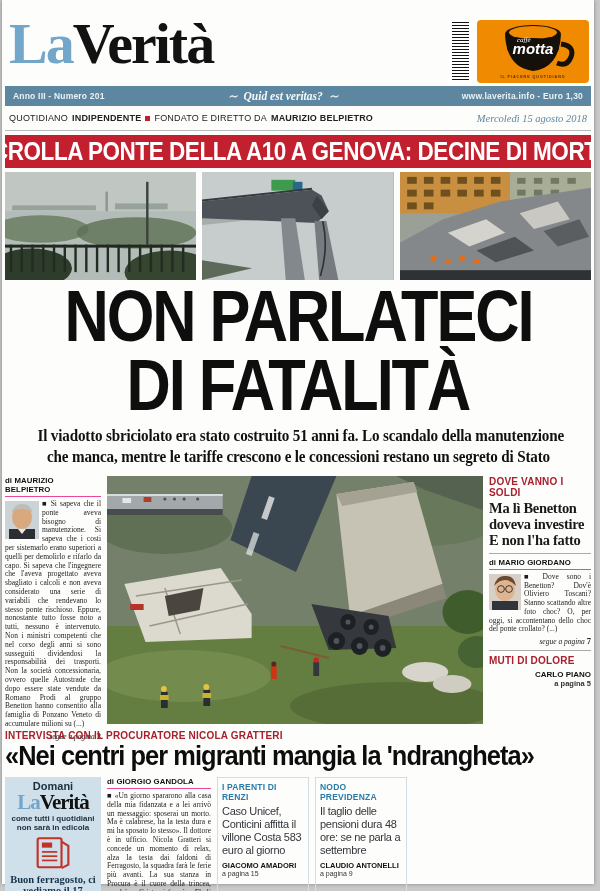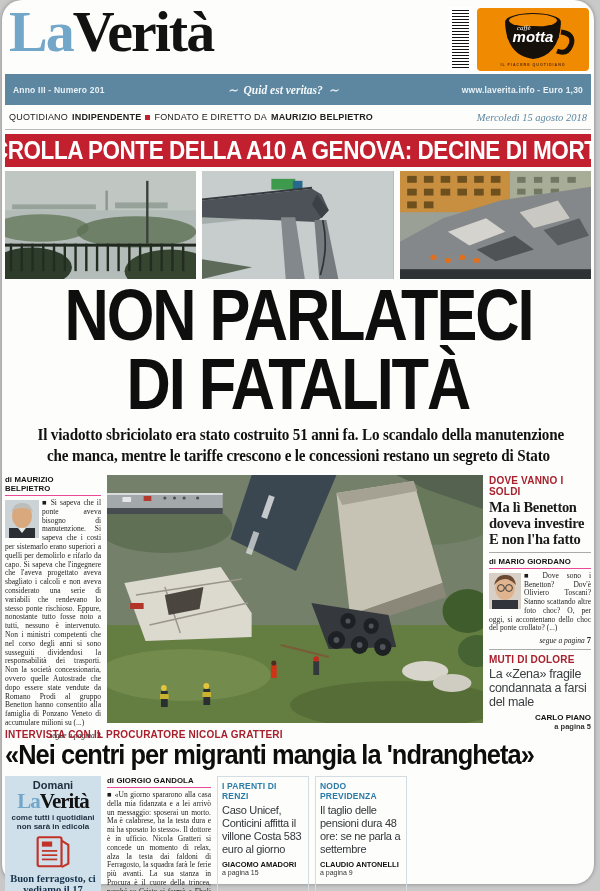--- a/index.html
+++ b/index.html
@@ -1,30 +1,30 @@
 <!DOCTYPE html>
 <html lang="it"><head>
 <meta charset="utf-8">
 <style>
   html,body{margin:0;padding:0;}
   body{width:600px;height:891px;background:#c9c9c9;font-family:"Liberation Sans",sans-serif;overflow:hidden;}
-  #page{position:absolute;left:2px;top:0;width:592px;height:884px;background:#fdfdfc;box-shadow:0 0 4px rgba(0,0,0,.35);padding:4px 3px;box-sizing:border-box;border-radius:20px;}
+  #page{position:absolute;left:2px;top:0;width:592px;height:884px;background:#fdfdfc;box-shadow:0 0 4px rgba(0,0,0,.35);padding:16px 3px;box-sizing:border-box;}
 
   
   #masthead{position:relative;height:70px;}
   .logo{font-family:"Liberation Serif",serif;font-weight:bold;letter-spacing:-2px;}
   #main-logo{position:absolute;left:4px;top:-6px;font-size:58px;}
   .logo .la{color:#72a7c9;}
   .logo .verita{color:#121212;}
   #barcode{position:absolute;right:122px;top:6px;width:17px;height:58px;background:repeating-linear-gradient(180deg,#121212 0 1px,#fff 1px 3px);outline:3px solid #fff;}
   #motta-ad{position:absolute;right:2px;top:4px;width:112px;height:63px;background:#f08a00;border-radius:4px;overflow:hidden;}
   #motta-ad svg{display:block;}
 
   
-  #topstrip{height:31px;background:#5d87a0;display:flex;align-items:center;justify-content:space-between;padding:0 8px;color:#e9f1f6;}
+  #topstrip{height:20px;background:#5d87a0;display:flex;align-items:center;justify-content:space-between;padding:0 8px;color:#e9f1f6;}
   #topstrip .side{font-size:8.5px;font-weight:bold;letter-spacing:.2px;}
   #topstrip .motto{font-family:"Liberation Serif",serif;font-style:italic;font-weight:bold;font-size:11.5px;color:#f4f8fa;}
   #topstrip .swash{font-weight:bold;opacity:.85;padding:0 6px;}
 
   
   #substrip{height:24px;display:flex;align-items:center;justify-content:space-between;border-bottom:1px solid #b9b9b9;padding:0 4px;}
   #substrip .left{font-size:9px;color:#222;display:flex;align-items:center;gap:4px;letter-spacing:.2px;}
   #substrip .left b{font-weight:bold;}
   .red-square{display:inline-block;width:5px;height:5px;background:#c2202f;}
   #substrip .date{font-family:"Liberation Serif",serif;font-style:italic;font-size:10.5px;color:#5d87a0;}
@@ -353,21 +353,20 @@
           <circle cx="20" cy="15" r="3.4" fill="none" stroke="#3a3a3a" stroke-width="1"></circle>
           <rect x="3" y="27" width="26" height="9" fill="#31343a"></rect>
         </svg>
         <span>■ Dove sono i Benetton? Dov'è Oliviero Toscani? Stanno scattando altre foto choc? O, per oggi, si accontentano dello choc del ponte crollato? (...)</span>
       </div>
       <div class="continuation">
         <span>segue a pagina</span> <b>7</b>
       </div>
       <hr class="col-rule">
       <div class="kicker-red">MUTI DI DOLORE</div>
-      <div id="zena-title">La «Zena» fragile condannata a farsi del male</div>
       <div class="author-right">CARLO PIANO</div>
       <div class="page-right">a pagina 5</div>
     </div>
   </div>
 
   <div id="interview">
     <div class="kicker-red">INTERVISTA CON IL PROCURATORE NICOLA GRATTERI</div>
     <div id="interview-headline"><span class="squeeze">«Nei centri per migranti mangia la 'ndrangheta»</span></div>
   </div>
 

